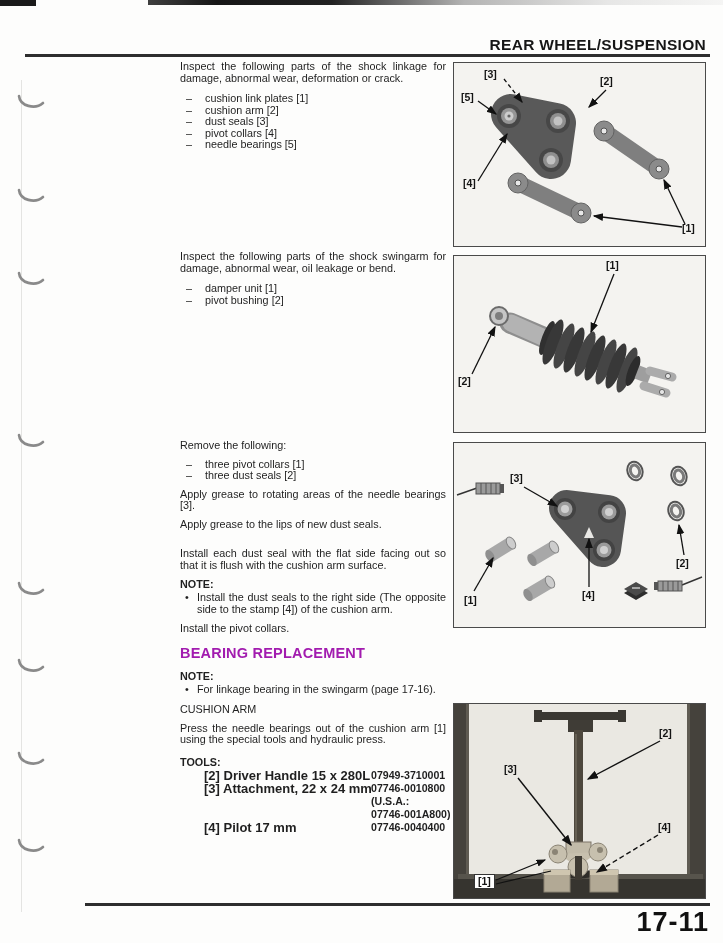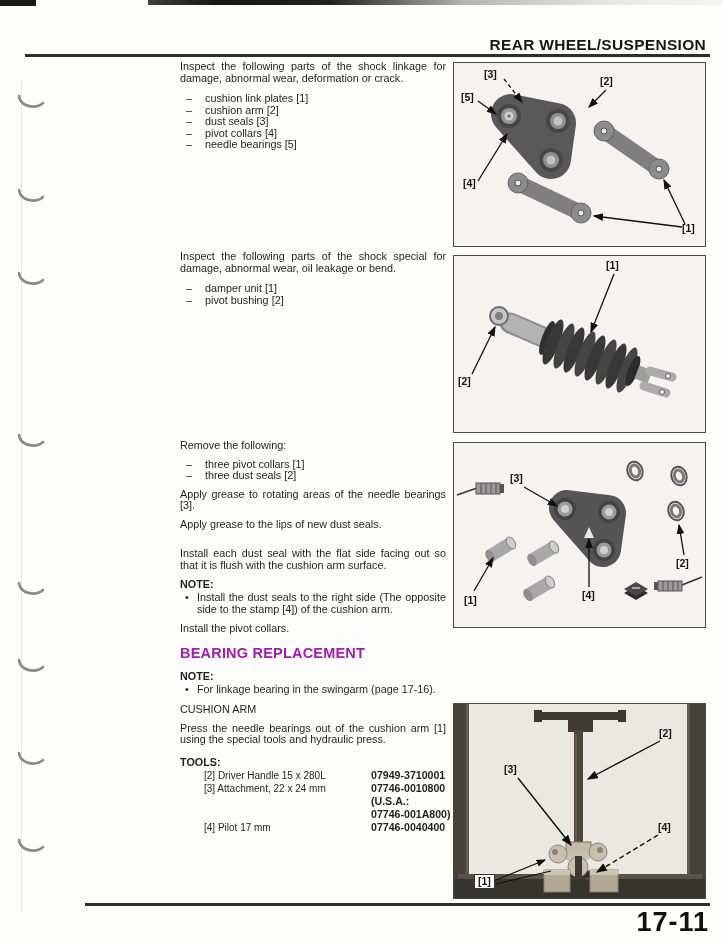--- a/index.html
+++ b/index.html
@@ -28,21 +28,21 @@
   .dash-list { list-style:none; margin:0 0 9px; padding:0; }
   .dash-list li { font-size:10.8px; line-height:11.5px; padding-left:25px; position:relative; }
   .dash-list li::before { content:"\2013"; position:absolute; left:6px; }
   .note-label { font-size:10.8px; font-weight:700; margin:0 0 2px; }
   .note-item { font-size:10.8px; line-height:11.7px; padding-left:17px; position:relative; margin:0 0 9px; text-align:justify; }
   .note-item::before { content:"\2022"; position:absolute; left:5px; }
   .h-major { font-size:14.5px; font-weight:700; letter-spacing:.2px; margin:0 0 9px; color:#a21caf; }
   .h-minor { font-size:10.8px; font-weight:400; margin:0 0 8px; }
   .tools-label { font-size:10.8px; font-weight:700; margin:10px 0 1px; }
   .tool-row { display:flex; }
-  .tool-name { width:160px; flex:0 0 160px; font-size:10px; font-weight:400; line-height:13px; white-space:nowrap;padding-left:24px; }
+  .tool-name { width:160px; flex:0 0 160px; font-size:13px; font-weight:700; line-height:13px; white-space:nowrap;padding-left:24px; }
   .tool-nums { font-size:10.6px; font-weight:700; line-height:13px; white-space:nowrap;padding-left:7px; }
 
   
   .figure { position:absolute; left:453px; width:253px; border:1px solid #4a4a4a; background:#f4f3f0; box-sizing:border-box; }
   .figure svg { position:absolute; inset:0; }
   .fig1 { top:62px;  height:185px; }
   .fig2 { top:255px; height:178px; }
   .fig3 { top:442px; height:186px; }
   .fig4 { top:703px; height:196px; background:#eae8e2; }
   .callout { position:absolute; font-size:10.5px; font-weight:700; color:#141414; line-height:11px; }
@@ -89,21 +89,21 @@
     <ul class="dash-list">
       <li>cushion link plates [1]</li>
       <li>cushion arm [2]</li>
       <li>dust seals [3]</li>
       <li>pivot collars [4]</li>
       <li>needle bearings [5]</li>
     </ul>
   </div>
 
   <div class="sec" style="top:251px">
-    <p class="body-p">Inspect the following parts of the shock special for damage, abnormal wear, oil leakage or bend.</p>
+    <p class="body-p">Inspect the following parts of the shock swingarm for damage, abnormal wear, oil leakage or bend.</p>
     <ul class="dash-list">
       <li>damper unit [1]</li>
       <li>pivot bushing [2]</li>
     </ul>
   </div>
 
   <div class="sec" style="top:440px">
     <p class="body-p" style="margin-bottom:7px">Remove the following:</p>
     <ul class="dash-list" style="margin-bottom:7px">
       <li>three pivot collars [1]</li>

